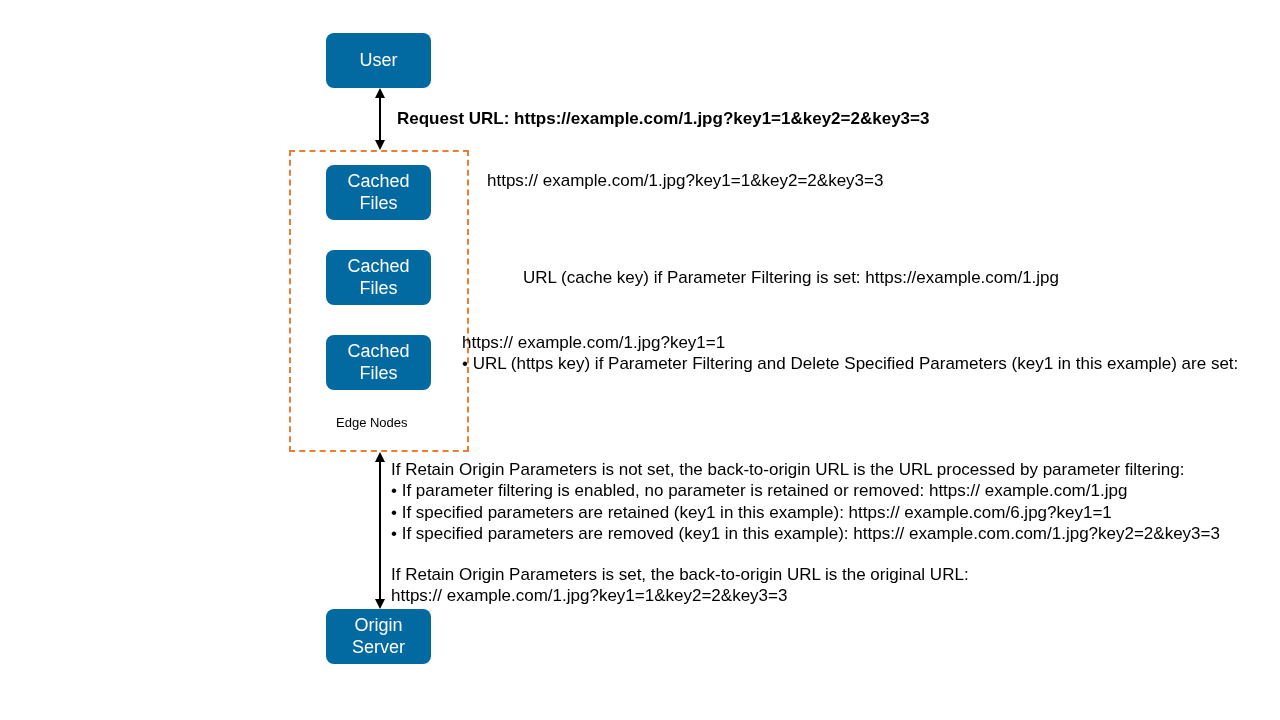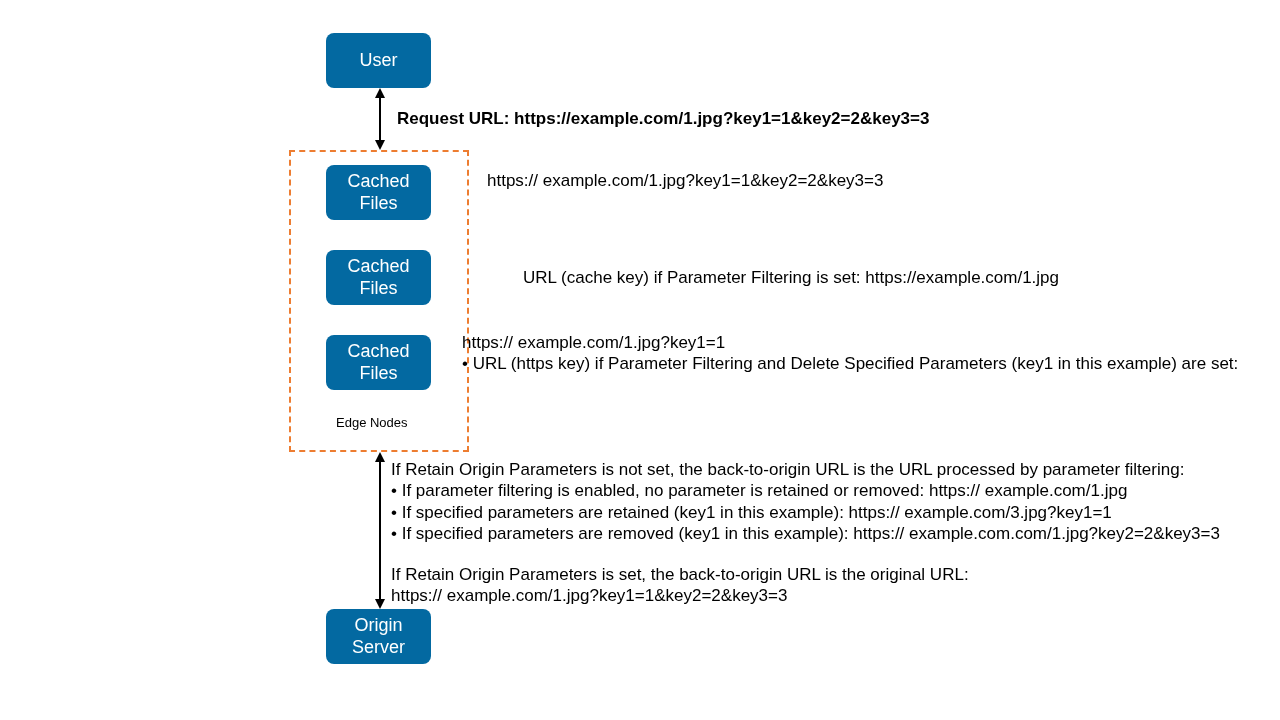--- a/index.html
+++ b/index.html
@@ -61,21 +61,21 @@
 
 <div class="arrow" style="left:375px; top:452px; width:10px; height:157px;">
   <div class="arrow-line" style="left:4px; top:5px; width:2px; height:147px;"></div>
   <div class="arrow-head" style="left:0px; top:0px; border-left:5px solid transparent; border-right:5px solid transparent; border-bottom:10px solid #000;"></div>
   <div class="arrow-head" style="left:0px; bottom:0px; border-left:5px solid transparent; border-right:5px solid transparent; border-top:10px solid #000;"></div>
 </div>
 
 <div class="label" style="left:391px; top:459px;">
   <div>If Retain Origin Parameters is not set, the back-to-origin URL is the URL processed by parameter filtering:</div>
   <div>•   If parameter filtering is enabled, no parameter is retained or removed: https:// example.com/1.jpg</div>
-  <div>•   If specified parameters are retained (key1 in this example): https:// example.com/3.jpg?key1=1</div>
+  <div>•   If specified parameters are retained (key1 in this example): https:// example.com/6.jpg?key1=1</div>
   <div>•   If specified parameters are removed (key1 in this example): https:// example.com.com/1.jpg?key2=2&amp;key3=3</div>
 </div>
 
 <div class="label" style="left:391px; top:564px;">
   <div>If Retain Origin Parameters is set, the back-to-origin URL is the original URL:</div>
   <div>https:// example.com/1.jpg?key1=1&amp;key2=2&amp;key3=3</div>
 </div>
 
 <div class="box" style="left:326px; top:609px; width:105px; height:55px; white-space:pre-line;">
   <span>Origin

